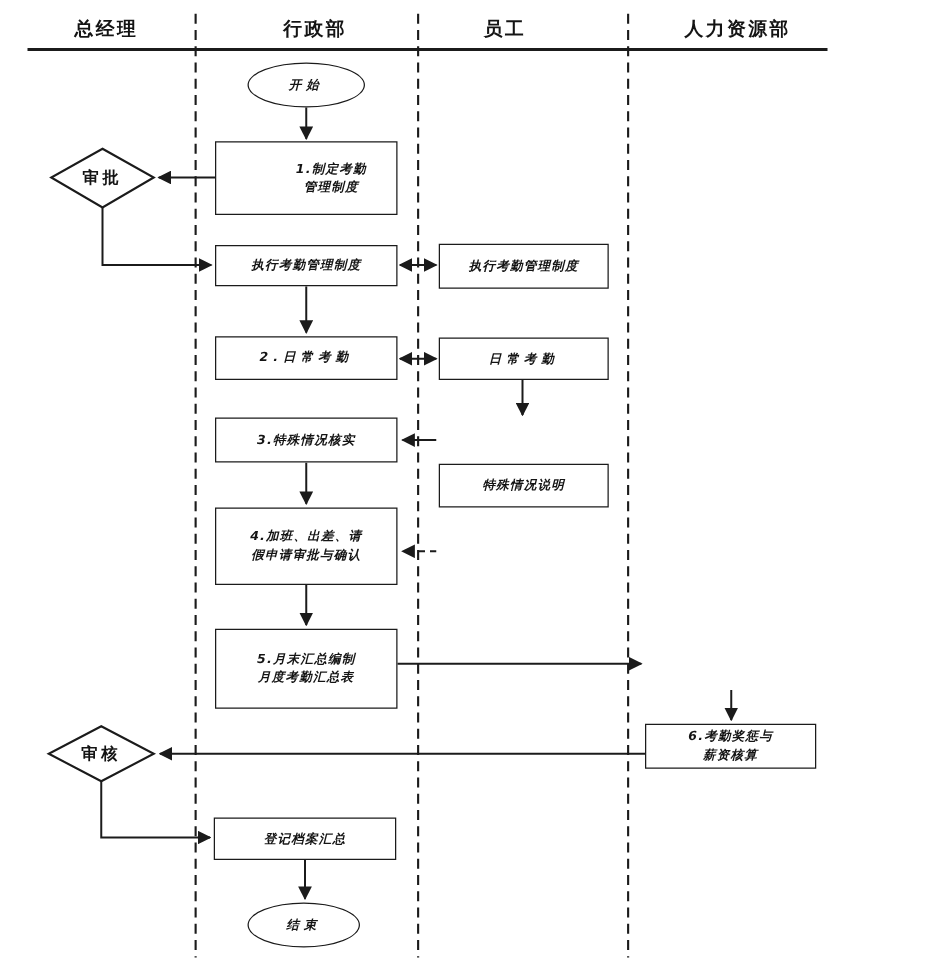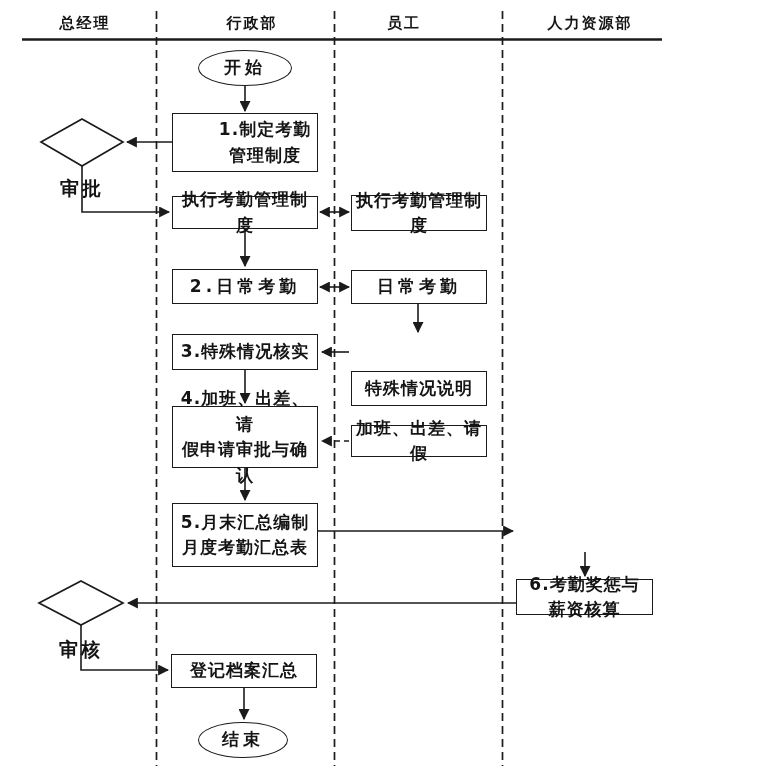--- a/index.html
+++ b/index.html
@@ -9,30 +9,29 @@
     overflow:hidden;
   }
   .wires{position:absolute;left:0;top:0;}
   .lane-header{
     position:absolute;font-size:15px;font-weight:bold;letter-spacing:2px;
     text-align:center;white-space:nowrap;transform:translateX(-50%);
   }
   .node{
     position:absolute;box-sizing:border-box;border:1.7px solid #1b1b1b;background:#ffffff;
     display:flex;align-items:center;justify-content:center;text-align:center;
-    font-size:17px;font-weight:bold;letter-spacing:1px;line-height:1.5;
-    white-space:pre-line;padding:1px 2px;
+    font-size:10px;font-weight:bold;letter-spacing:1px;line-height:1.5;
+    white-space:pre-line;padding:1px 2px;font-style:italic;
   }
   .oval{border-radius:50%;}
   .wide{letter-spacing:4px;}
   .diamond-label{
     position:absolute;background:transparent;border:none;display:flex;
-    align-items:center;justify-content:center;font-size:19px;font-weight:bold;
+    align-items:center;justify-content:center;font-size:13px;font-weight:bold;
     letter-spacing:3px;
-    margin-top:47px;
   }
 </style>
 </head>
 <body>
 
 <div class="canvas">
 
   <svg class="wires" width="757" height="778" viewBox="0 0 757 778">
     <defs>
       <marker id="ah" viewBox="0 0 10 10" refX="9" refY="5" markerWidth="11" markerHeight="11" markerUnits="userSpaceOnUse" orient="auto-start-reverse">
@@ -85,18 +84,17 @@
   <div class="node" style="left:172px;top:334px;width:146px;height:36px;">3.特殊情况核实</div>
   <div class="node" style="left:172px;top:406px;width:146px;height:62px;">4.加班、出差、请
 假申请审批与确认</div>
   <div class="node" style="left:172px;top:503px;width:146px;height:64px;">5.月末汇总编制
 月度考勤汇总表</div>
   <div class="node" style="left:171px;top:654px;width:146px;height:34px;">登记档案汇总</div>
 
   <div class="node" style="left:351px;top:195px;width:136px;height:36px;">执行考勤管理制度</div>
   <div class="node wide" style="left:351px;top:270px;width:136px;height:34px;">日常考勤</div>
   <div class="node" style="left:351px;top:335px;width:136px;height:35px;margin-top:36px;">特殊情况说明</div>
-  <div class="node" style="left:351px;top:425px;width:136px;height:32px;">加班、出差、请假</div>
 
   <div class="node" style="left:516px;top:579px;width:137px;height:36px;">6.考勤奖惩与
 薪资核算</div>
 
 </div>
 
 </body></html>

